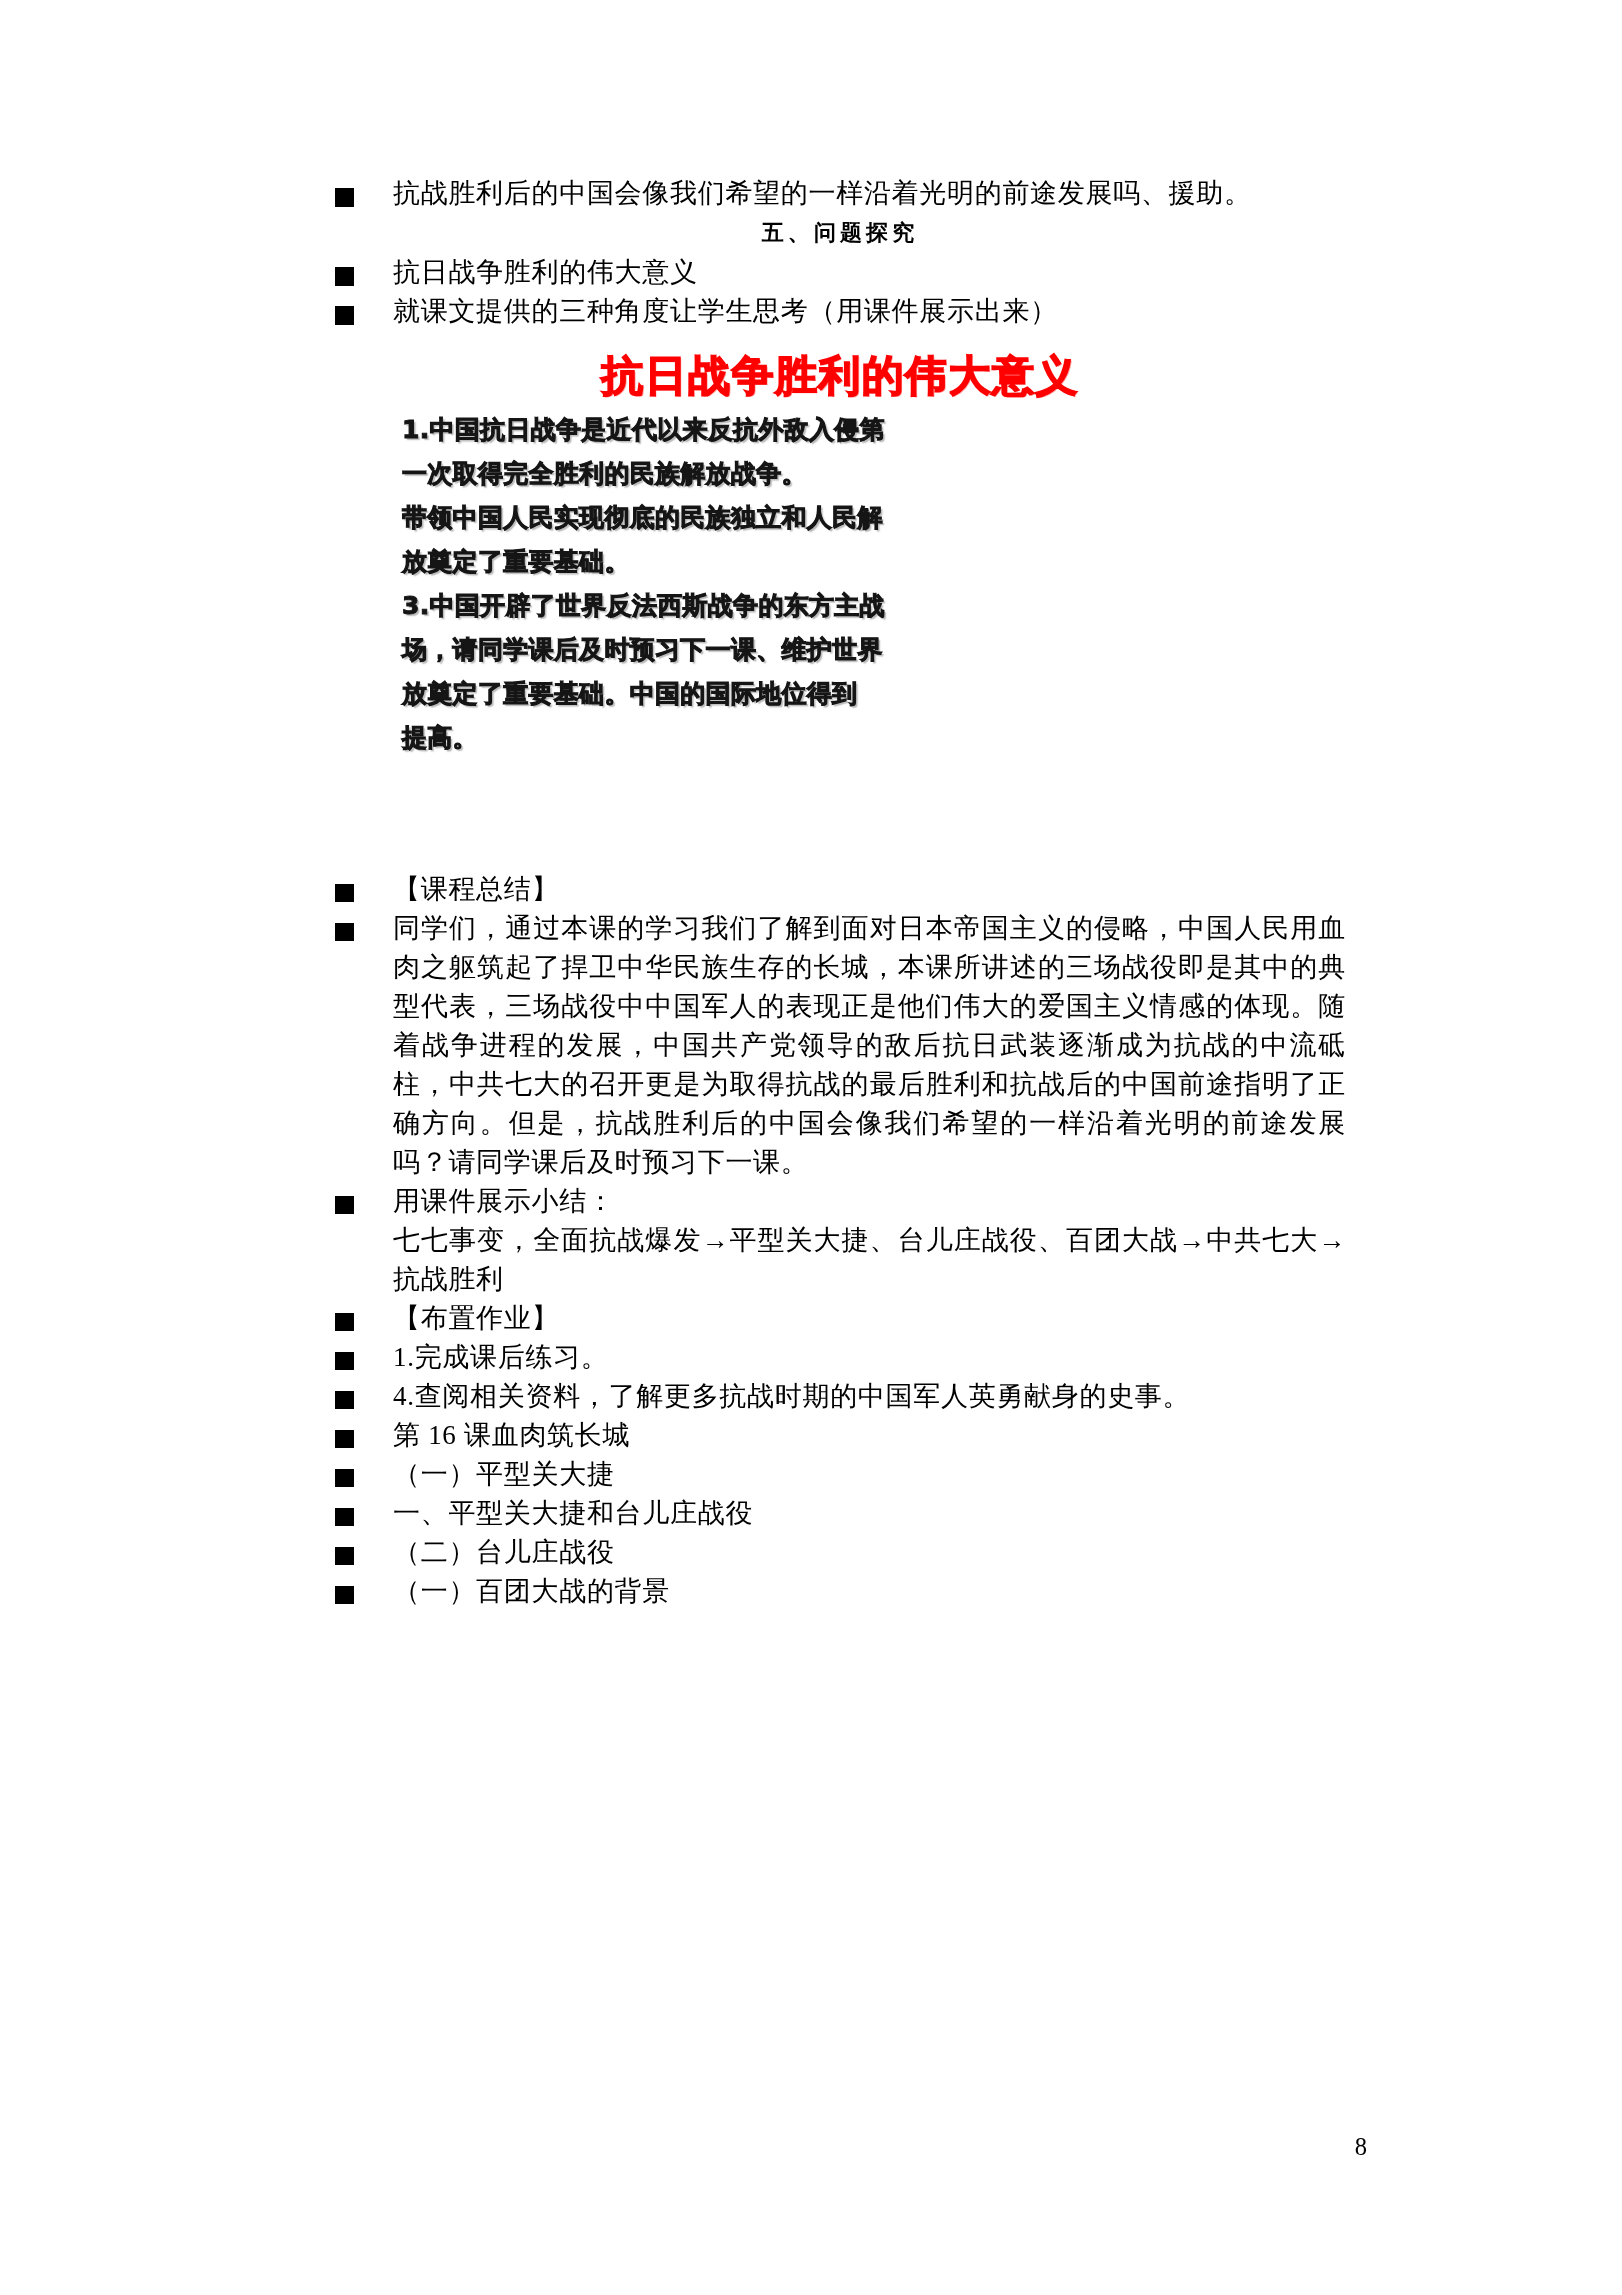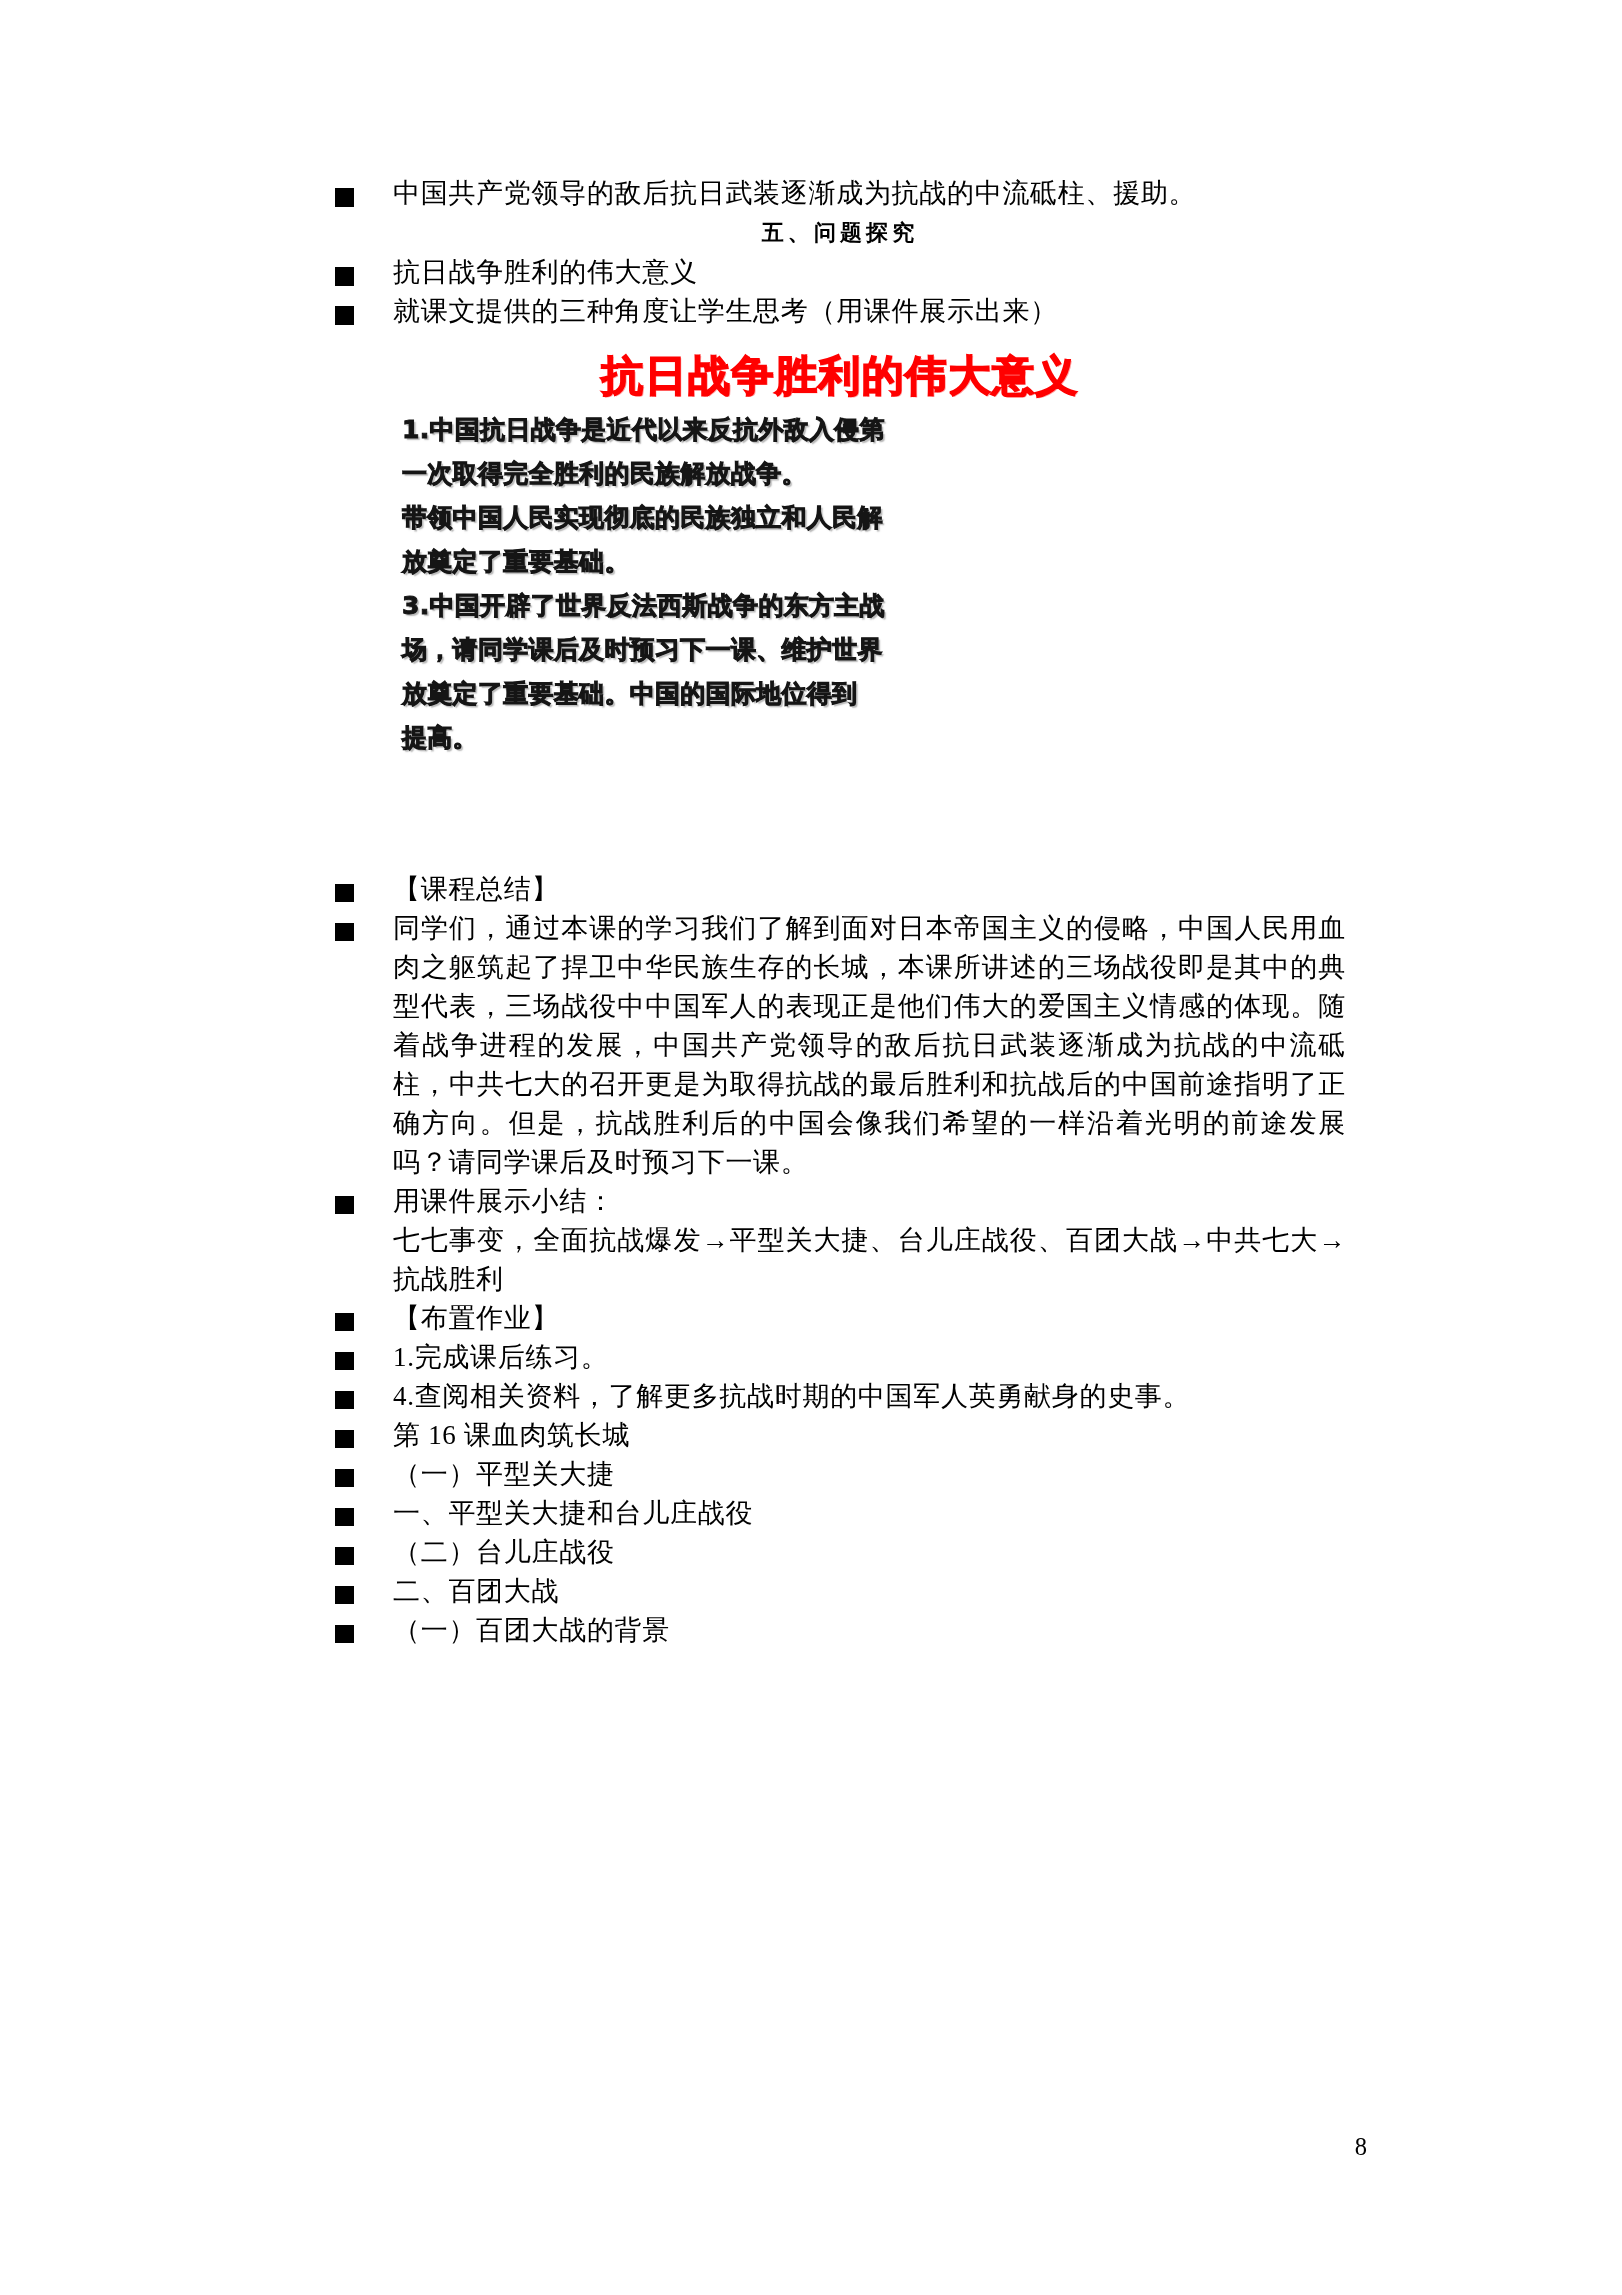--- a/index.html
+++ b/index.html
@@ -114,21 +114,21 @@
   }
 </style>
 </head>
 <body>
 
 <div class="page">
   <div class="content">
 
     <div class="row">
       <span class="bullet"></span>
-      <div class="line">中国共产党领导的敌后抗日武装逐渐成为抗战的中流砥柱、援助。</div>
+      <div class="line">抗战胜利后的中国会像我们希望的一样沿着光明的前途发展吗、援助。</div>
     </div>
 
     <div class="center-head">五、问题探究</div>
 
     <div class="row">
       <span class="bullet"></span>
       <div class="line">抗日战争胜利的伟大意义</div>
     </div>
     <div class="row">
       <span class="bullet"></span>
@@ -190,24 +190,20 @@
         <div class="row">
           <span class="bullet"></span>
           <div class="line">一、平型关大捷和台儿庄战役</div>
         </div>
         <div class="row">
           <span class="bullet"></span>
           <div class="line">（二）台儿庄战役</div>
         </div>
         <div class="row">
           <span class="bullet"></span>
-          <div class="line">二、百团大战</div>
-        </div>
-        <div class="row">
-          <span class="bullet"></span>
           <div class="line">（一）百团大战的背景</div>
         </div>
       </div>
 
   </div>
 
   <div class="page-number">8</div>
 </div>
 
 

